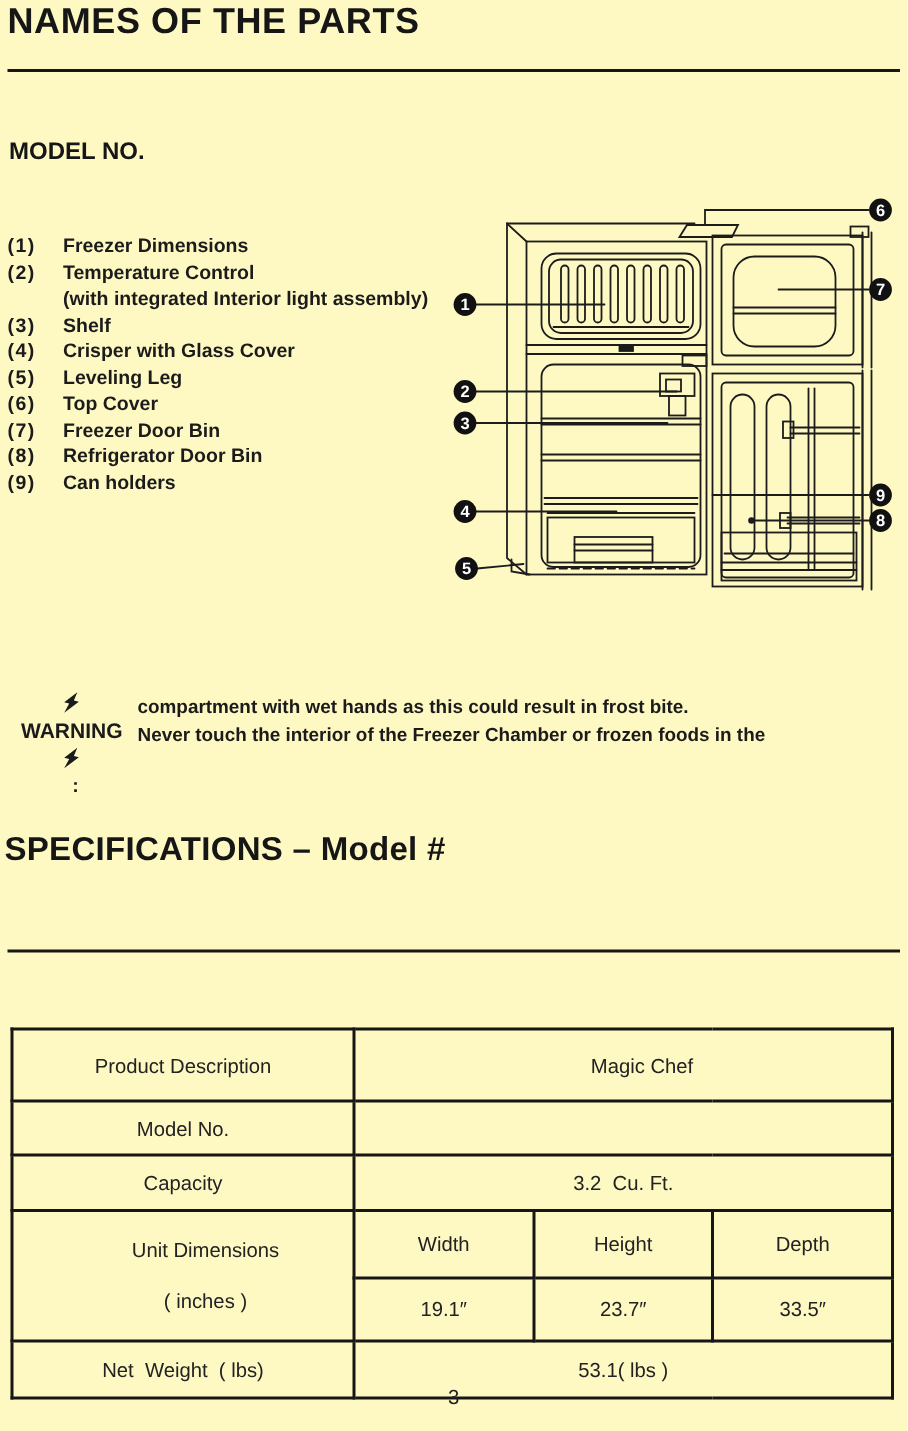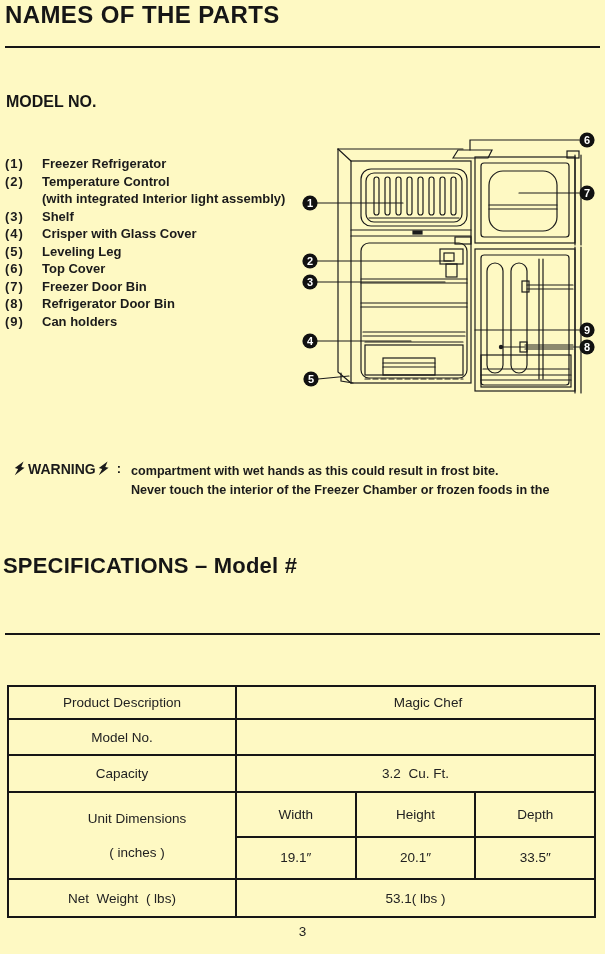--- a/index.html
+++ b/index.html
@@ -20,21 +20,21 @@
     font-size:16px; font-weight:bold; color:#161616;
   }
   .parts-list { position:absolute; left:5px; top:155px; width:300px; }
   .part-row { display:flex; line-height:17.5px; font-size:13px; font-weight:bold; color:#1b1b1b; }
   .part-num { width:37px; flex:0 0 37px; letter-spacing:1px; }
   .part-label { flex:1; }
   .diagram-wrap { position:absolute; left:295px; top:127px; width:310px; height:270px; }
   .warning { position:absolute; left:14px; top:460px; display:flex; align-items:flex-start; }
   .warning-label {
     display:flex; align-items:center; gap:2px; white-space:nowrap;
-    font-size:14px; font-weight:bold; color:#1b1b1b; margin-right:10px;
+    font-size:14px; font-weight:bold; color:#1b1b1b; margin-right:10px;flex-direction:column;
   }
   .warning-label .colon { margin-left:5px; font-size:13px; }
   .bolt { width:12px; height:17px; }
   .warning-text { font-size:12.6px; font-weight:bold; line-height:19px; color:#1b1b1b; padding-top:2px; }
   .spec-title {
     position:absolute; left:3px; top:553px;
     font-size:22px; font-weight:bold; letter-spacing:0.2px; color:#161616;
   }
   .spec-table {
     position:absolute; left:7px; top:685px; width:589px;
@@ -55,21 +55,21 @@
 <div class="page">
 
   <div class="page-title">NAMES OF THE PARTS</div>
   <div class="rule rule-1"></div>
 
   <div class="model-no">MODEL NO.</div>
 
   <div class="parts-list">
     <div class="part-row">
       <span class="part-num">(1)</span>
-      <span class="part-label">Freezer Refrigerator</span>
+      <span class="part-label">Freezer Dimensions</span>
     </div>
     <div class="part-row">
       <span class="part-num">(2)</span>
       <span class="part-label">
         <span>Temperature Control</span><br>
         <span>(with integrated Interior light assembly)</span>
       </span>
     </div>
     <div class="part-row">
       <span class="part-num">(3)</span>
@@ -247,21 +247,21 @@
       <div>compartment with wet hands as this could result in frost bite.</div>
       <div>Never touch the interior of the Freezer Chamber or frozen foods in the</div>
     </div>
   </div>
 
   <div class="spec-title">SPECIFICATIONS – Model #</div>
   <div class="rule rule-2"></div>
 
   <table class="spec-table">
     <tbody>
-        <tr style="height:33px;margin-left:48px;">
+        <tr style="height:48px;margin-left:48px;">
       <td class="col-label">Product Description</td>
       <td colspan="3" class="val-left">Magic Chef</td>
     </tr>
     <tr style="height:36px;">
       <td>Model No.</td>
       <td colspan="3"></td>
     </tr>
     <tr style="height:37px;">
       <td>Capacity</td>
       <td colspan="3">3.2  Cu. Ft.</td>
@@ -270,21 +270,21 @@
       <td rowspan="2">
         <span>Unit Dimensions</span><br>
         <span>( inches )</span>
       </td>
       <td>Width</td>
       <td>Height</td>
       <td>Depth</td>
     </tr>
     <tr style="height:37px;">
       <td>19.1″</td>
-      <td>20.1″</td>
+      <td>23.7″</td>
       <td>33.5″</td>
     </tr>
     <tr style="height:38px;">
       <td>Net  Weight  ( lbs)</td>
       <td colspan="3">53.1( lbs )</td>
     </tr>
   </tbody>
     </table>
 
   <div class="page-number">3</div>

